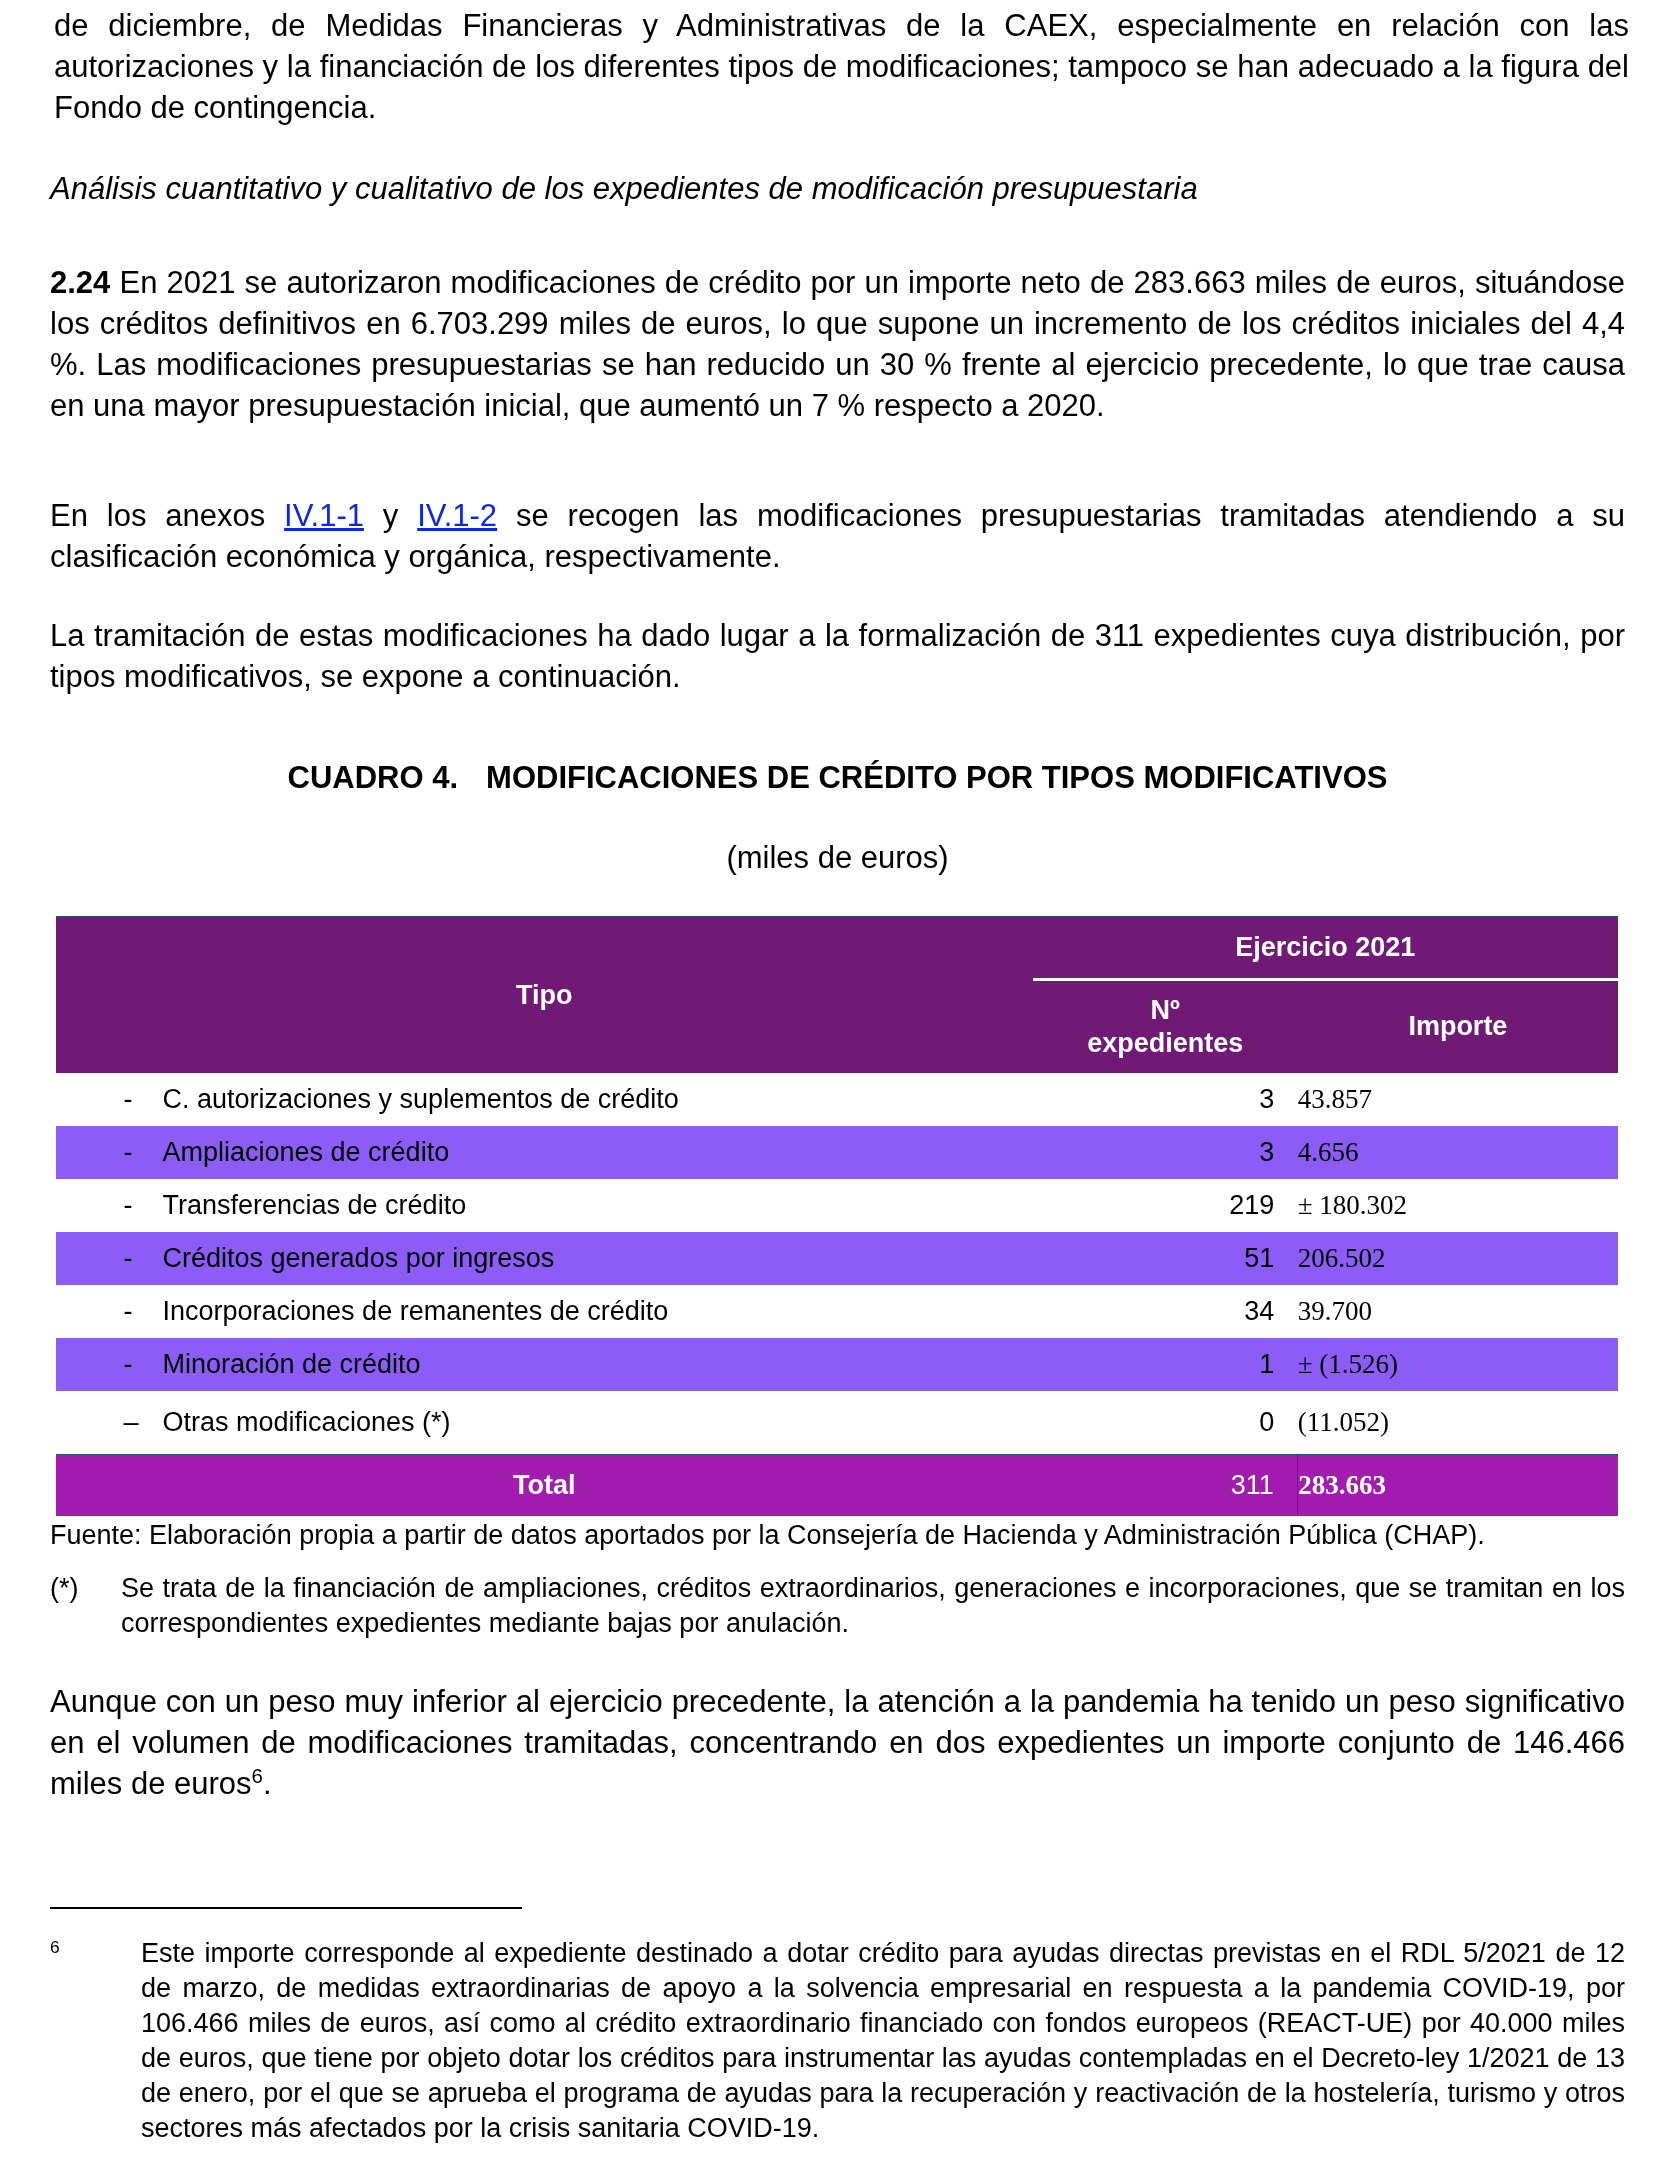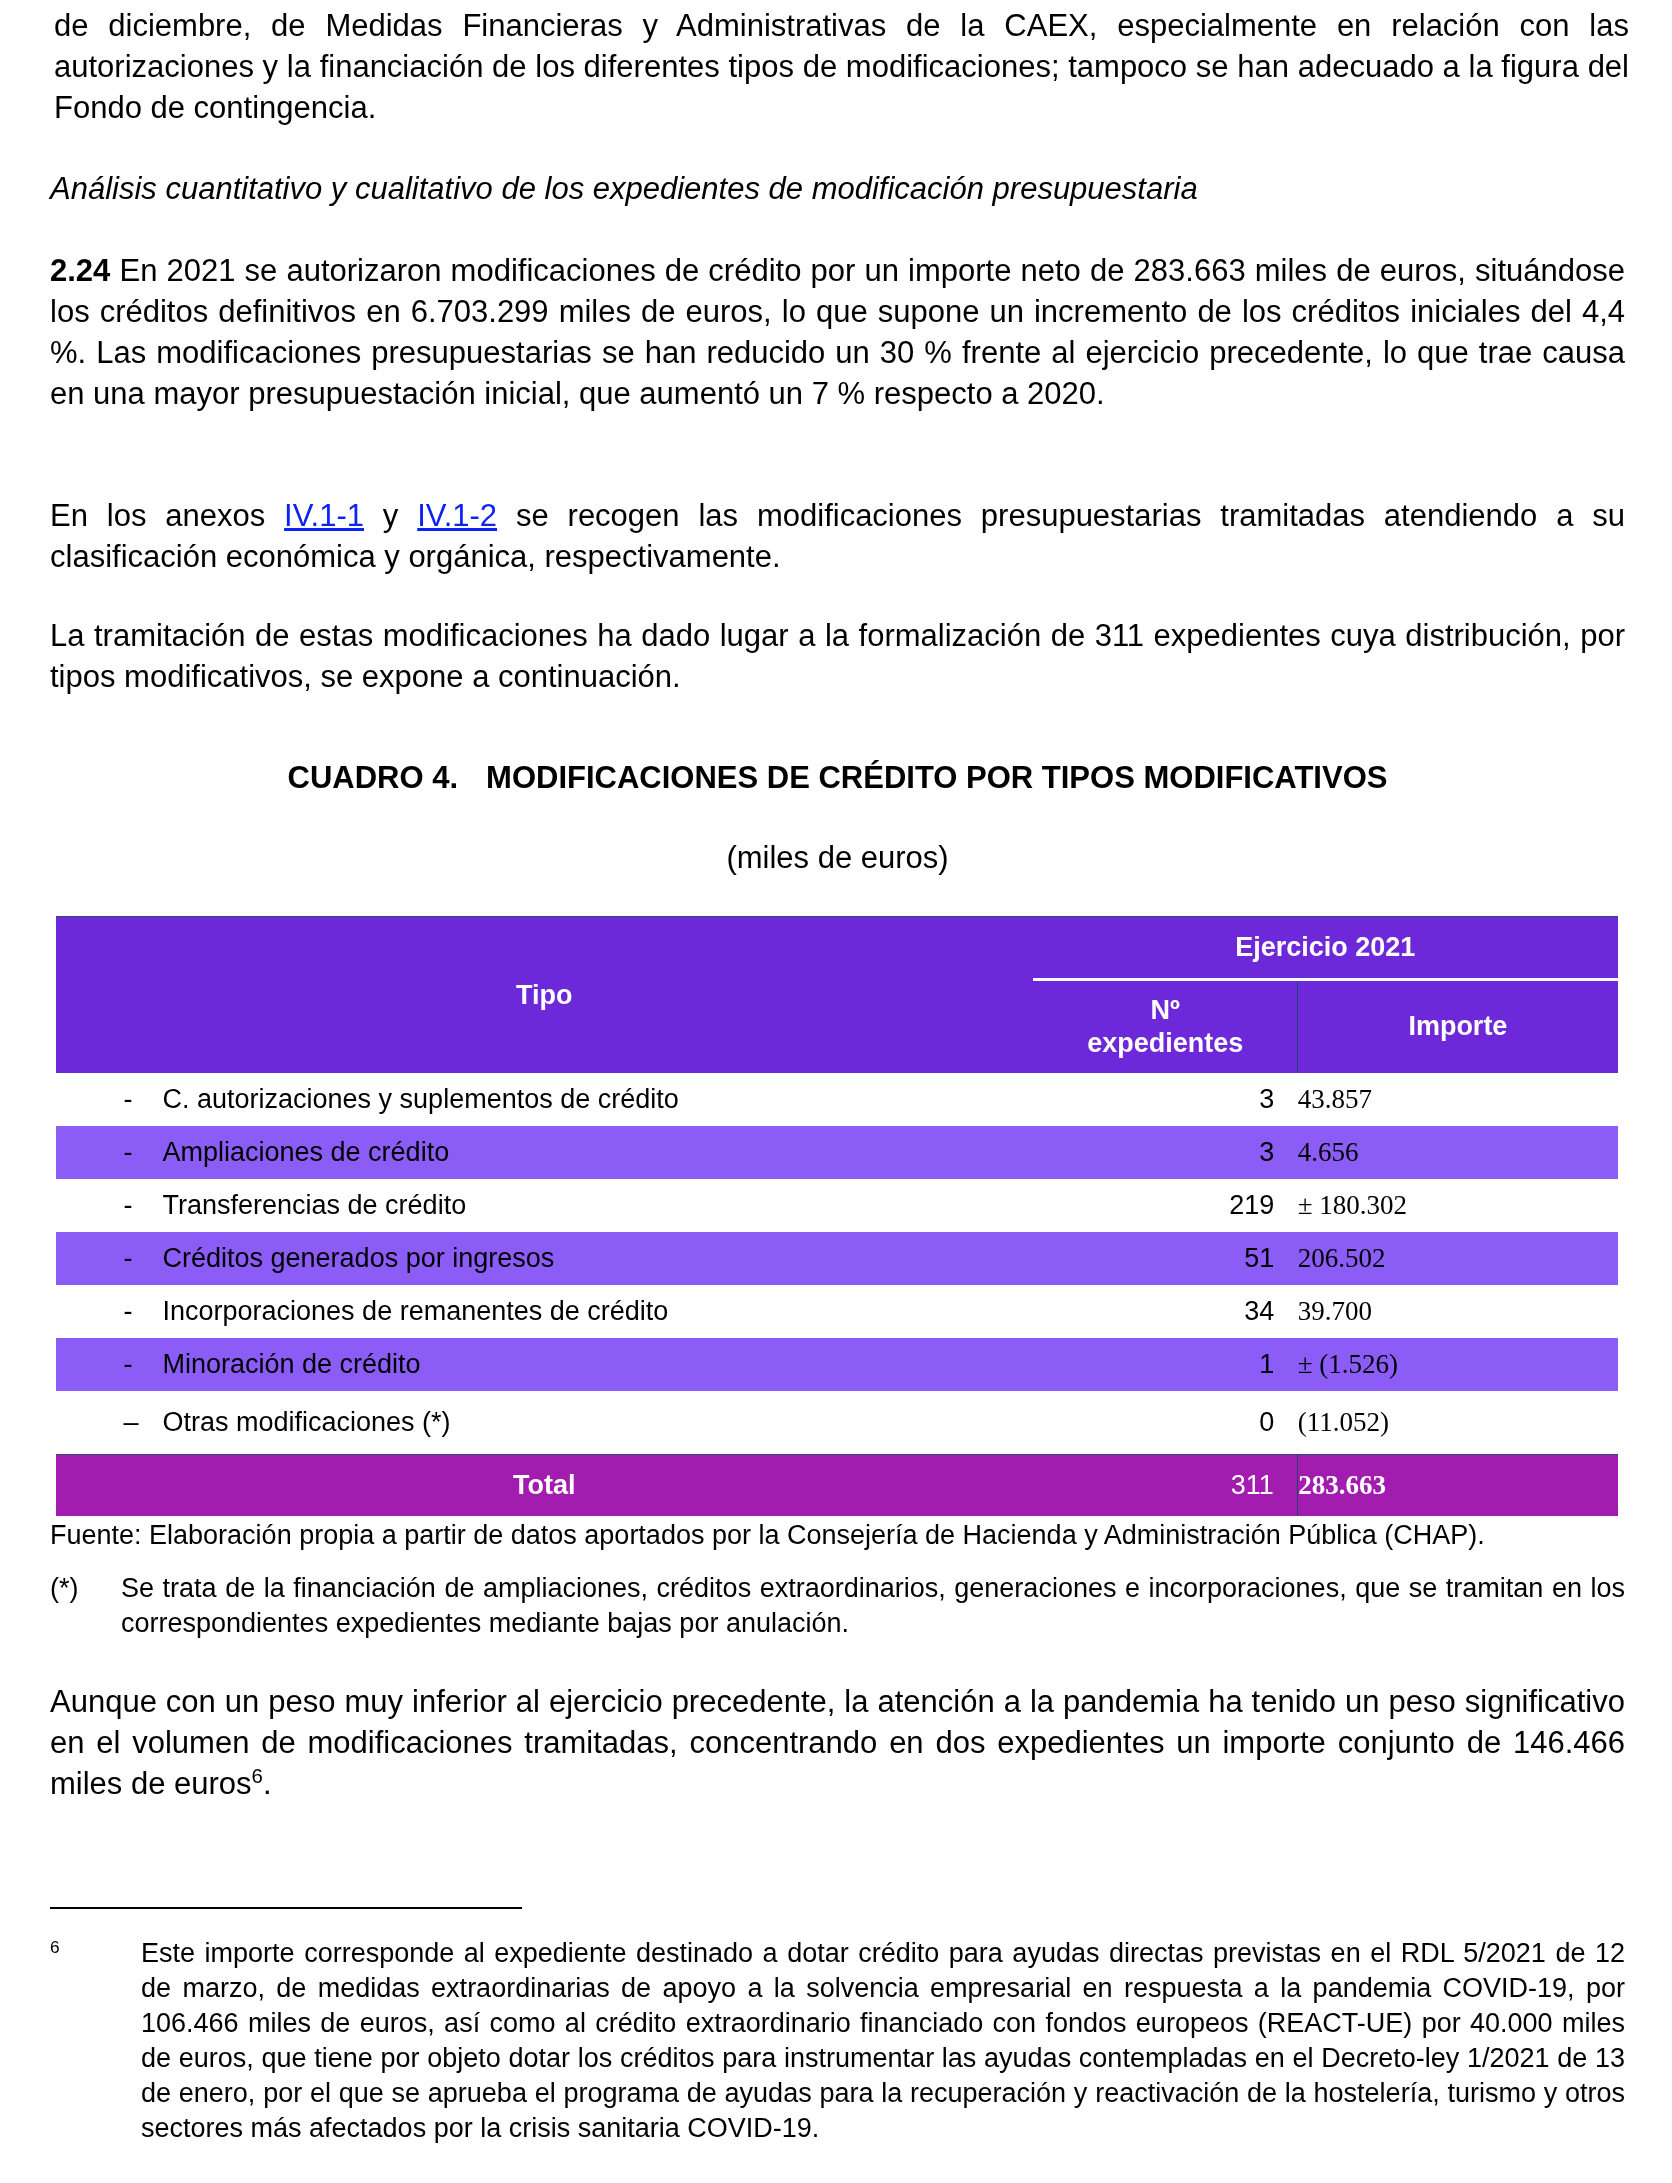--- a/index.html
+++ b/index.html
@@ -27,21 +27,21 @@
     text-align: justify;
     margin: 0;
   }
   .para-last-left { text-align-last: left; }
   .p1 { position: absolute; top: 4.7px; left: 4px; width: 1575px; }
   .heading {
     position: absolute; top: 168px; left: 0;
     font-size: 31px; font-weight: normal; font-style: italic;
     line-height: 41px; margin: 0;
   }
-  .p224 { position: absolute; top: 250px; left: 0; width: 1575px; }
+  .p224 { position: absolute; top: 262px; left: 0; width: 1575px; }
   .p224 .num { font-weight: bold; }
   .p-anexos { position: absolute; top: 495px; left: 0; width: 1575px; }
   .p-anexos a { color: #0b24f5; text-decoration: underline; }
   .p-tram { position: absolute; top: 615px; left: 0; width: 1575px; }
 
   .cuadro-title {
     position: absolute; top: 757px; left: 0; width: 1575px;
     text-align: center; font-size: 31px; font-weight: bold; line-height: 41px;
     margin: 0;
   }
@@ -51,21 +51,21 @@
     text-align: center; font-size: 31px; line-height: 41px; margin: 0;
   }
 
   table.cuadro {
     position: absolute; top: 916px; left: 5.5px;
     width: 1562px;
     border-collapse: collapse;
     font-size: 27px;
   }
   table.cuadro th {
-    background: #6d28d9;
+    background: #701a75;
     color: #ffffff;
     font-weight: bold;
     text-align: center;
     padding: 0;
   }
   .th-tipo { width: 977px; height: 156px; vertical-align: middle; }
   .th-ejercicio { height: 60px; border-bottom: 3.1px solid #ffffff; border-top: 1.6px solid #2a4f78; vertical-align: middle; }
   .th-tipo { border-top: 1.6px solid #2a4f78; }
   .th-nexp { width: 264px; height: 91px; line-height: 33px; border-right: 0.8px solid #1b4470; }
   .th-importe { width: 319px; }

